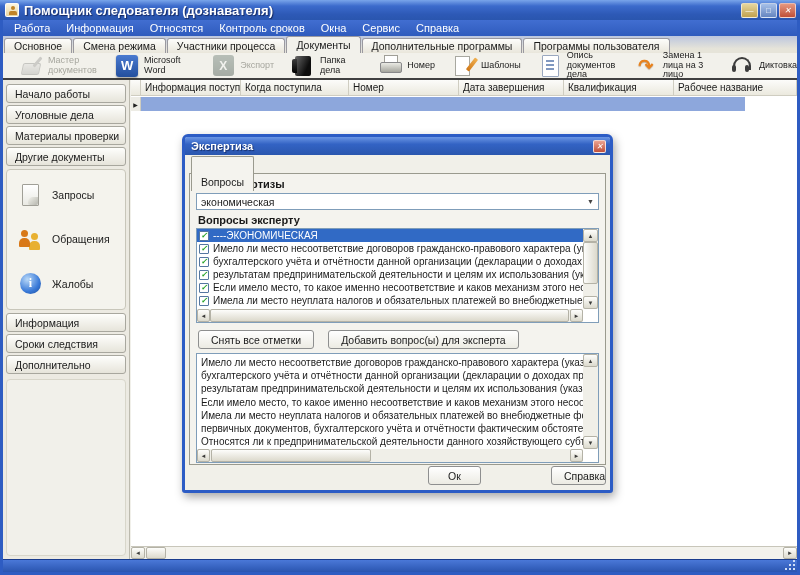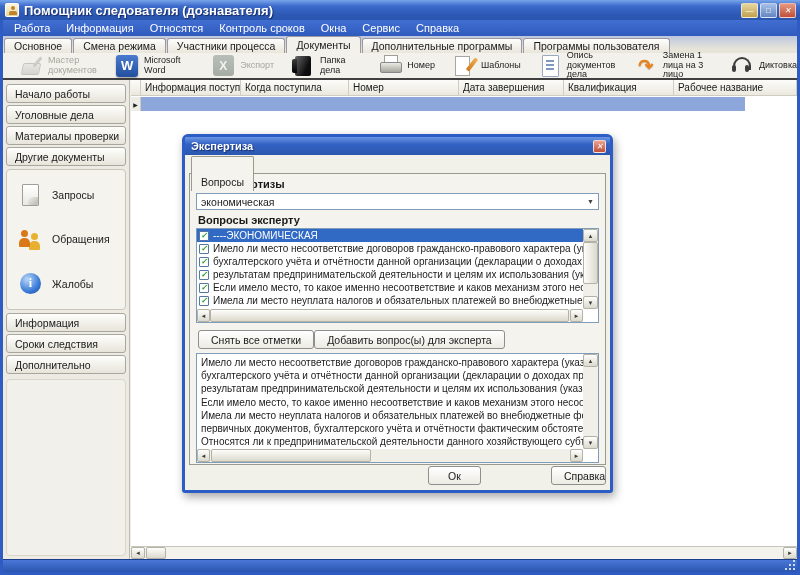--- a/index.html
+++ b/index.html
@@ -160,21 +160,21 @@
     display:flex; align-items:center; justify-content:center; font-size:8px; color:#21a121; font-weight:bold; font-style:normal; }
   .lb-vscroll { position:absolute; right:0; top:0; width:15px; bottom:13px; background:#f0efe8; }
   .lb-vscroll .sarr { position:absolute; left:0; width:15px; height:13px; }
   .lb-vscroll .up { top:0; } .lb-vscroll .dn { bottom:0; }
   .lb-vscroll .sthumb { position:absolute; left:0; width:15px; top:13px; height:42px; }
   .lb-hscroll { position:absolute; left:0; right:15px; bottom:0; height:13px; background:#f0efe8; }
   .lb-hscroll .sarr { position:absolute; top:0; width:13px; height:13px; }
   .lb-hscroll .lf { left:0; } .lb-hscroll .rt { right:0; }
   .lb-hscroll .hth { position:absolute; top:0; left:13px; right:14px; height:13px; }
 
-  .btnrow { position:absolute; left:8px; top:156px; display:flex; }
+  .btnrow { position:absolute; left:8px; top:156px; display:flex; gap:14px; }
   .xpbtn { background:linear-gradient(#ffffff,#ecebe3); border:1px solid #8e8f8f; border-radius:3px;
     font-size:10.5px; color:#1a1a1a; font-family:"Liberation Sans", sans-serif; height:19px; padding:0 12px; }
 
   .preview { position:absolute; left:6px; right:6px; top:179px; height:110px; background:#fff; border:1px solid #7f9db9; overflow:hidden; }
   .ptext { position:absolute; left:0; top:0; right:15px; bottom:13px; padding:2px 0 0 4px; overflow:hidden;
     font-size:10px; line-height:13.2px; white-space:pre; color:#1a1a1a; }
   .pv-vscroll { position:absolute; right:0; top:0; width:15px; bottom:13px; background:#f0efe8; }
   .pv-vscroll .sarr { position:absolute; left:0; width:15px; height:13px; }
   .pv-vscroll .up { top:0; } .pv-vscroll .dn { bottom:0; }
   .pv-hscroll { position:absolute; left:0; right:15px; bottom:0; height:13px; background:#f0efe8; }

